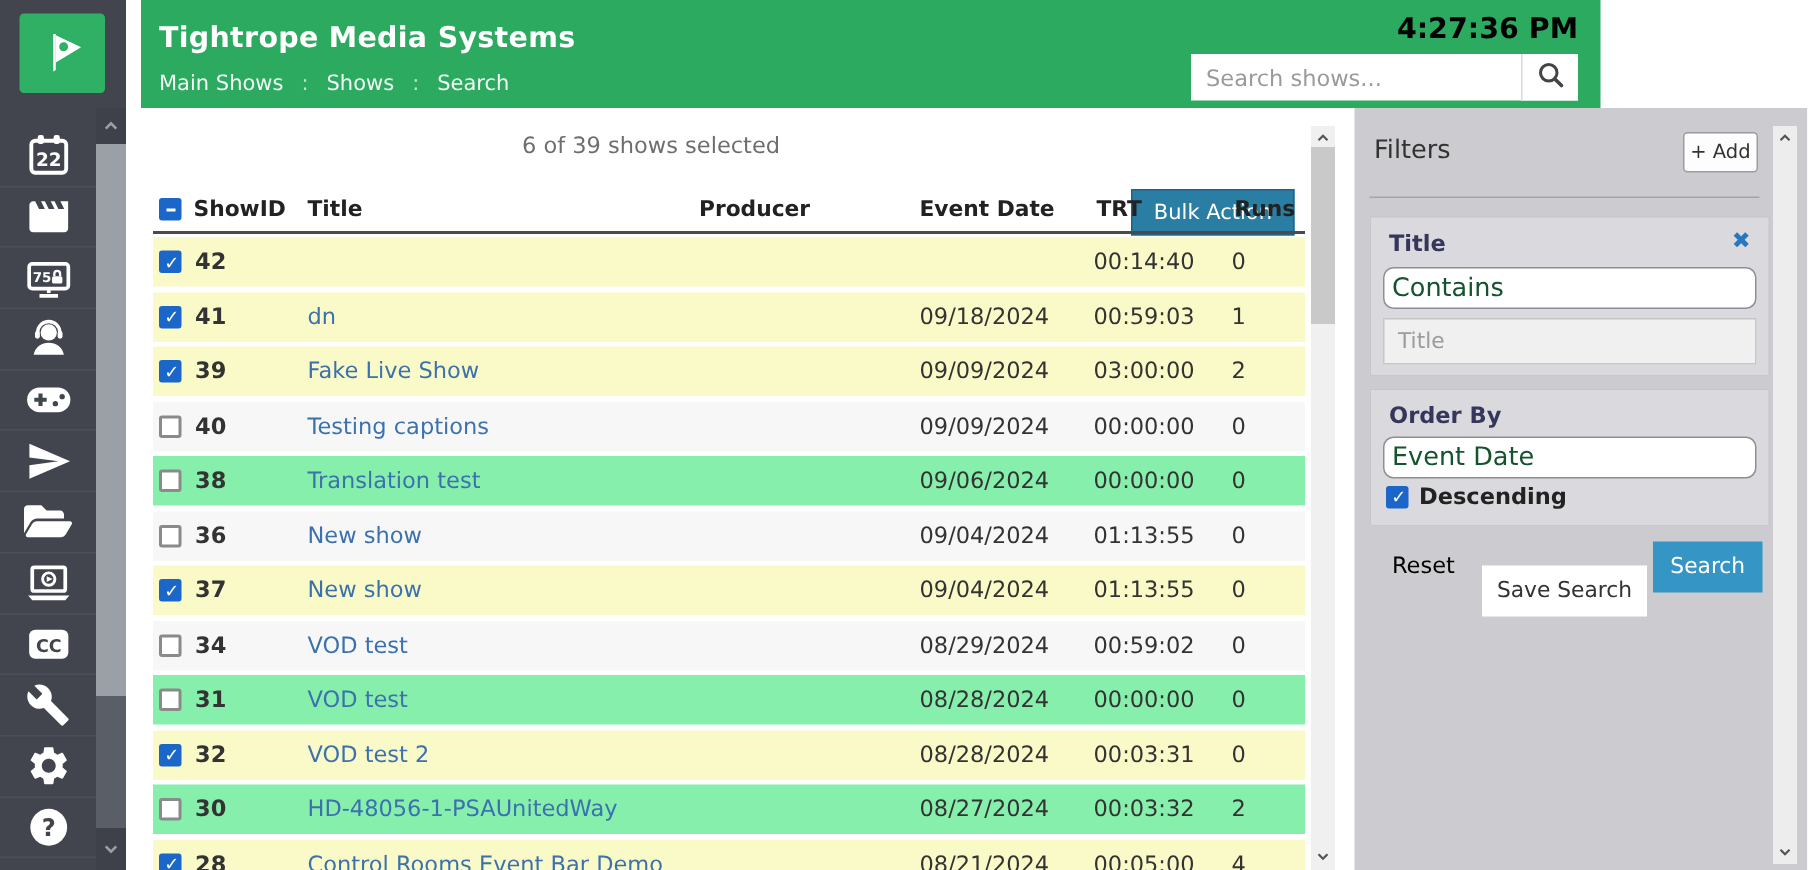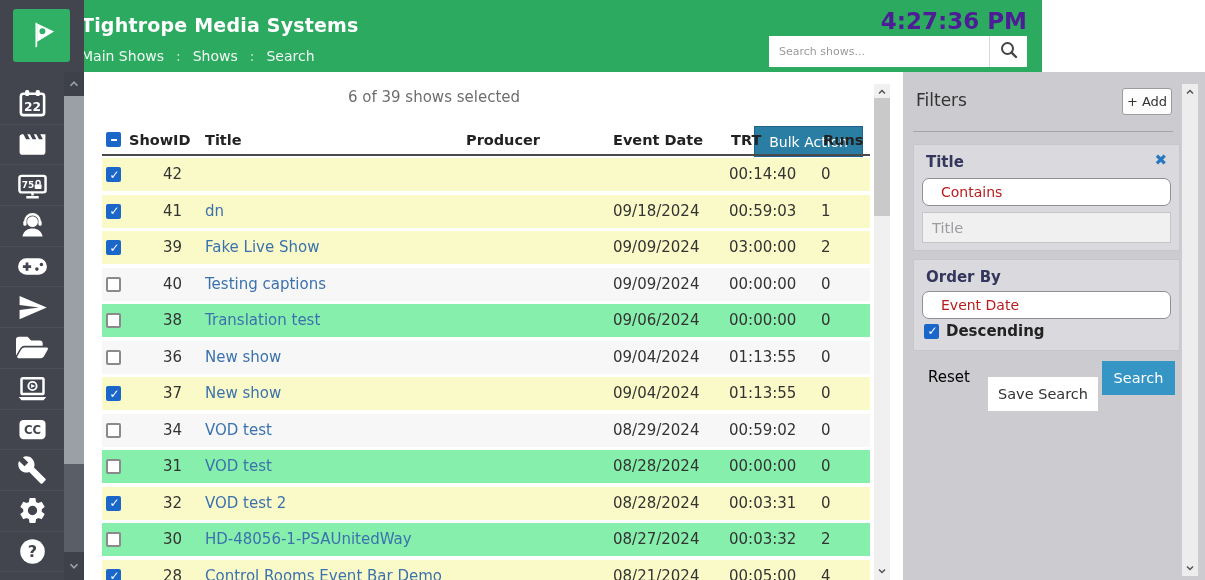--- a/index.html
+++ b/index.html
@@ -1,28 +1,28 @@
 <!DOCTYPE html>
 <html><head>
 <meta charset="utf-8">
 <style>
   * { margin:0; padding:0; box-sizing:border-box; }
   html,body { width:1205px; height:580px; overflow:hidden; background:#fff;
     font-family:"DejaVu Sans","Liberation Sans",sans-serif; }
   .app { position:relative; width:1205px; height:580px; overflow:hidden; background:#fff; }
 
   
-  .header { position:absolute; left:69px; top:0; width:973px; height:72px; background:#2CAA60; }
+  .header { position:absolute; left:94px; top:0; width:973px; height:72px; background:#2CAA60; }
   .app-title { position:absolute; left:12px; top:14px; color:#fff; font-size:19px; font-weight:bold; letter-spacing:.2px; }
   .breadcrumb { position:absolute; left:12px; top:48px; font-size:14px; color:#EAF7EF; }
   .breadcrumb a { color:#F2FBF5; text-decoration:none; }
   .breadcrumb .sep { margin:0 12px; color:#BFE6CD; }
-  .clock { position:absolute; right:15px; top:8px; color:#4c1d95; font-size:23px; font-weight:bold; }
+  .clock { position:absolute; right:15px; top:8px; color:#000000; font-size:19px; font-weight:bold; }
   .search-box { position:absolute; right:15px; top:36px; width:258px; height:31px; background:#fff; display:flex; align-items:stretch; }
-  .search-box input { flex:1; border:none; outline:none; padding-left:10px; font-size:11px; color:#333;
+  .search-box input { flex:1; border:none; outline:none; padding-left:10px; font-size:15px; color:#333;
     font-family:"DejaVu Sans","Liberation Sans",sans-serif; background:transparent; }
   .search-box input::placeholder { color:#9A9A9A; }
   .search-btn { width:38px; border-left:1px solid #D8D8D8; display:flex; align-items:center; justify-content:center; cursor:pointer; background:#fff; }
 
   
   .sidebar { position:absolute; left:0; top:0; width:84px; height:580px; background:#42454E; }
   .logo { position:absolute; left:13px; top:9px; width:57px; height:53px; background:#2FB064; border-radius:3px;
     display:flex; align-items:center; justify-content:center; }
   .icon-col { position:absolute; left:0; top:84px; width:64px; height:496px; overflow:hidden; }
   .icon-cell { width:64px; height:40.7px; display:flex; align-items:center; justify-content:center;
@@ -44,21 +44,21 @@
 
   .thead { position:absolute; left:18px; right:32px; top:55px; height:27px; }
   .thead .hcell { position:absolute; top:0; line-height:27px; font-size:14.5px; font-weight:bold; color:#222; }
   .thead-line { position:absolute; left:18px; right:20px; top:82px; border-top:2px solid #4A4A4A; }
   .rows { position:absolute; left:18px; right:20px; top:86px; }
 
   .row { position:relative; height:33px; margin-bottom:3.5px; background:#86efac; }
   .row.stripe { background:#F7F7F7; }
   .row.sel { background:#FAFAC8; }
   .cell { position:absolute; top:0; line-height:33px; font-size:15px; color:#333; white-space:nowrap; }
-  .cell.id { left:28px; width:52px; text-align:right; font-weight:normal; }
+  .cell.id { left:28px; width:52px; text-align:left; font-weight:bold; }
   .cell.title { left:103px; color:#3B72AE; text-decoration:none; cursor:pointer; }
   .cell.producer { left:364px; }
   .cell.date { left:511px; }
   .cell.trt { left:627px; }
   .cell.runs { left:719px; }
 
   
   .cb { display:inline-block; width:15px; height:15px; background:#fff; border:2px solid #8A8A8A; border-radius:2px;
     position:relative; cursor:pointer; }
   .row-cb { position:absolute; left:4px; top:9px; }
@@ -79,21 +79,21 @@
   .add-btn { position:absolute; right:33px; top:16px; width:50px; height:27px; background:#FDFDFD; border:1px solid #9C9CA0;
     border-radius:3px; font-size:13px; color:#333; display:flex; align-items:center; justify-content:center; cursor:pointer; }
   .filters-divider { position:absolute; left:10px; right:32px; top:59px; border-top:1px solid #A5A5A8; }
 
   .fcard { position:absolute; left:10px; width:267px; background:#DADADE; border:1px solid #C6C6CC; }
   .fcard.c1 { top:72px; height:107px; }
   .fcard.c2 { top:187px; height:92px; }
   .fcard .flabel { position:absolute; left:12px; top:8px; font-size:15px; font-weight:bold; color:#34375B; }
   .fclose { position:absolute; right:12px; top:6px; color:#2778BE; font-size:15px; font-weight:bold; cursor:pointer; }
   .fselect { position:absolute; left:8px; right:8px; height:28px; background:#fff; border:1px solid #8E8E94; border-radius:7px;
-    font-size:14px; color:#b91c1c; line-height:26px; padding-left:18px; cursor:pointer; }
+    font-size:17px; color:#14532d; line-height:26px; padding-left:5px; cursor:pointer; }
   .c1 .fselect { top:33px; }
   .c2 .fselect { top:31px; }
   .finput { position:absolute; left:8px; right:8px; top:67px; height:31px; background:#F0F0F1; border:1px solid #C6C6C8;
     font-size:14.5px; color:#333; padding-left:9px; font-family:"DejaVu Sans","Liberation Sans",sans-serif; outline:none; }
   .finput::placeholder { color:#9C9CA0; }
   .desc-row { position:absolute; left:10px; top:62px; display:flex; align-items:center; gap:7px; }
   .desc-row .dlabel { font-size:15px; font-weight:bold; color:#222; }
 
   .fbuttons { position:absolute; top:289px; left:0; right:0; height:34px; }
   .reset-link { position:absolute; left:25px; top:7px; font-size:15px; color:#000000; cursor:pointer; text-decoration:none; }

